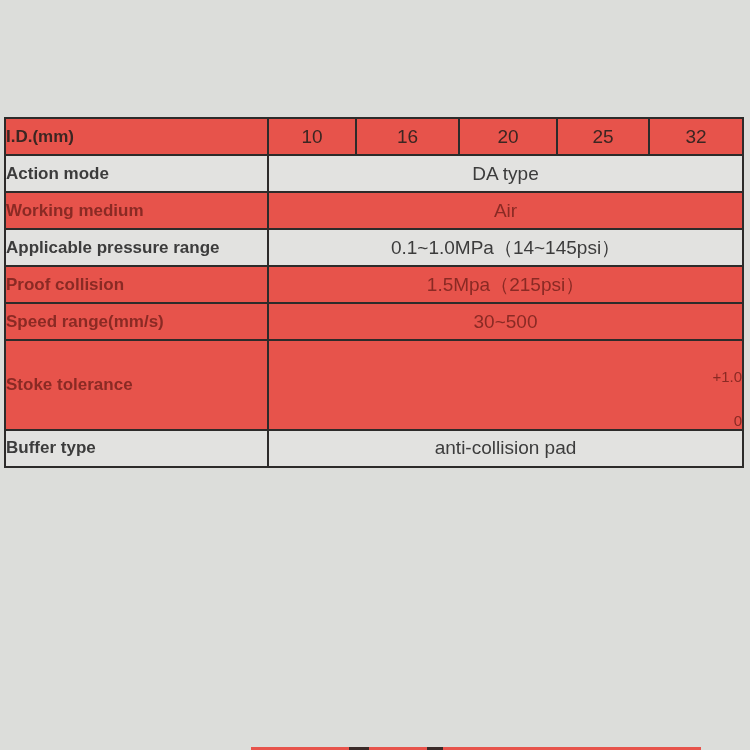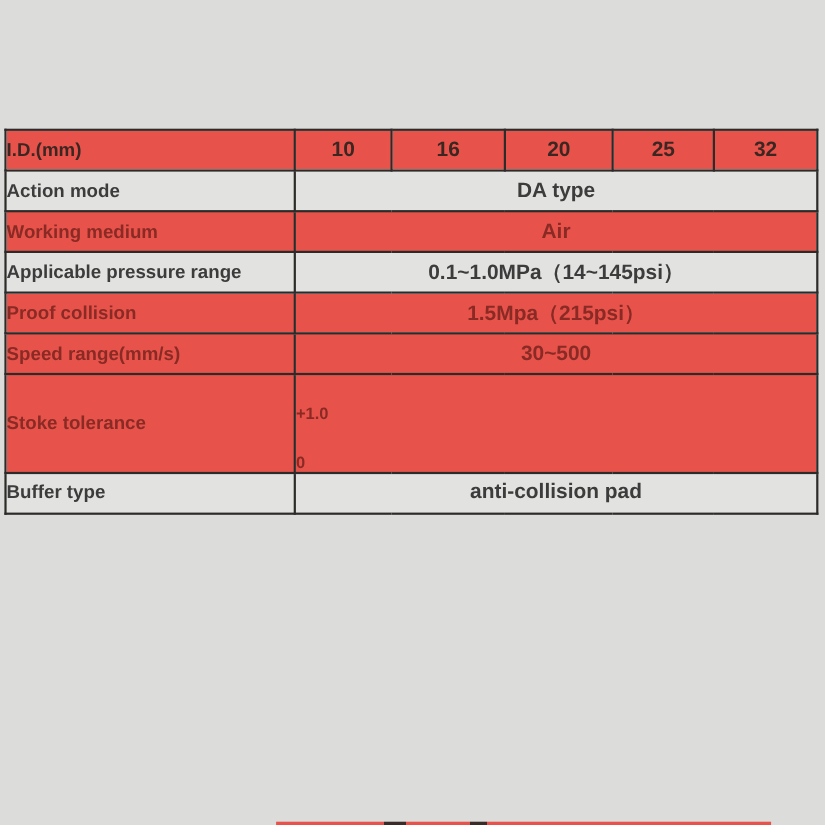--- a/index.html
+++ b/index.html
@@ -23,24 +23,24 @@
   tr.gray td{background:var(--gray,#e2e2e0);}
   td.lbl{
     text-align:left;padding-left:24px;
     font-size:17px;font-weight:700;
   }
   tr.gray td.lbl, tr.gray td.val{color:var(--gray-text,#3c3c3c);margin-top:13px;}
   tr.red td.lbl, tr.red td.val{color:var(--red-text,#8a2a24);}
   tr.hdr td.lbl, tr.hdr td.val{color:var(--hdr-text,#3b2622);}
   td.val{
     text-align:center;vertical-align:middle;
-    font-size:19px;font-weight:700;
+    font-size:19px;font-weight:400;
   }
   td.val .stack{line-height:1.05;font-size:15px;}
-  td.val .stack div{text-align:left;margin-top:28px;}
+  td.val .stack div{text-align:right;margin-top:28px;}
   .bottom-sliver{
     position:absolute;left:251px;bottom:0;width:450px;height:3px;
     background:linear-gradient(to right,
       #e7534b 0%,#e7534b 21.8%,
       #3a2a28 21.8%,#3a2a28 26.2%,
       #e7534b 26.2%,#e7534b 39.1%,
       #3a2a28 39.1%,#3a2a28 42.7%,
       #e7534b 42.7%,#e7534b 100%);
   }
 </style>

